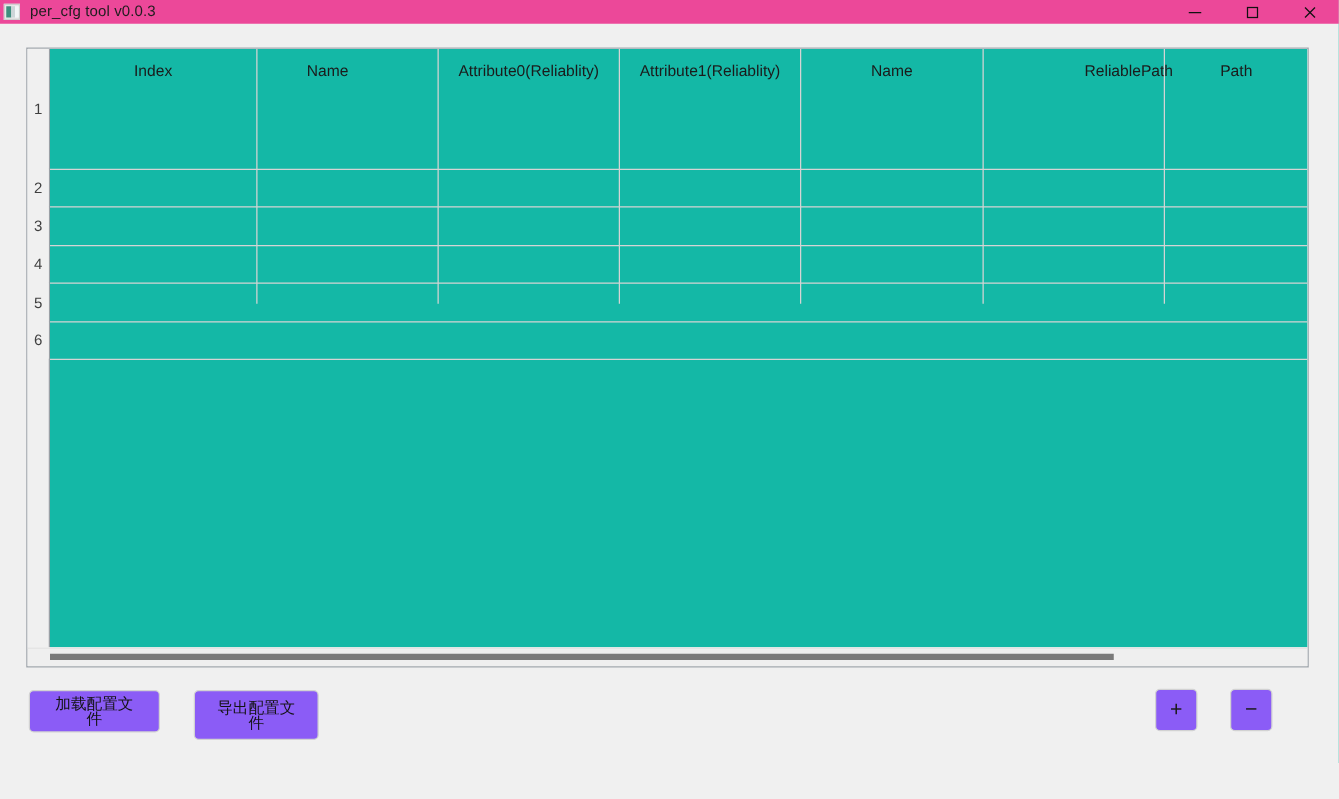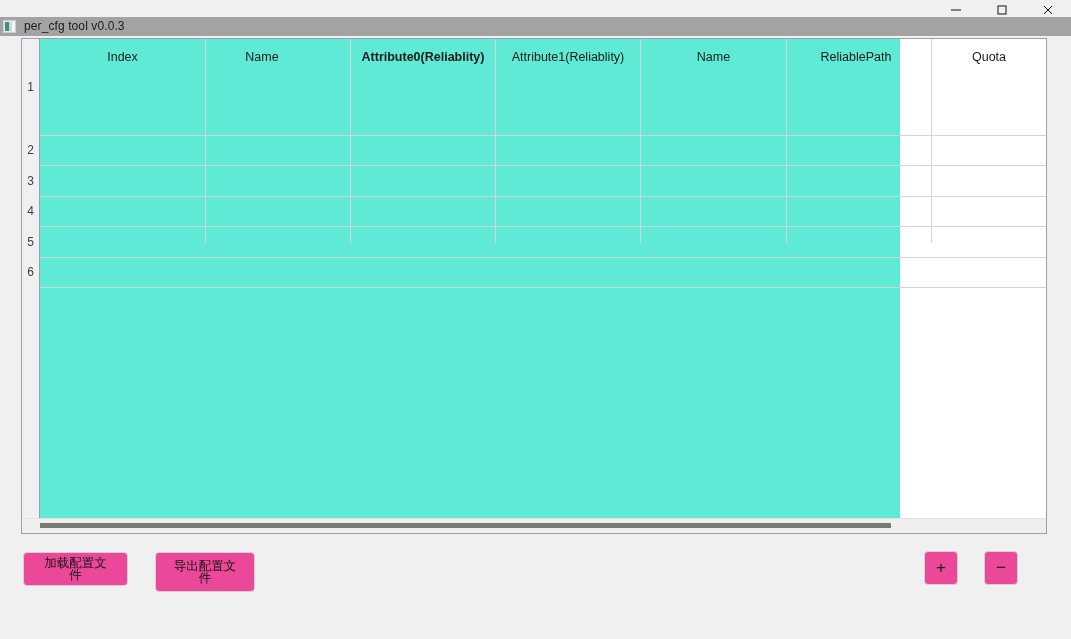--- a/index.html
+++ b/index.html
@@ -11,24 +11,24 @@
     height: 639px;
     background: #f0f0f0;
     font-family: "Liberation Sans", sans-serif;
     overflow: hidden;
     -webkit-font-smoothing: antialiased;
   }
 
   
   .titlebar {
     position: absolute;
-    top: 17px; left: 0;
+    top: 0; left: 0;
     width: 1071px;
     height: 19px;
-    background: #a3a3a3;
+    background: #ec4899;
     display: flex;
     align-items: center;
   }
   .app-icon {
     width: 13px;
     height: 13px;
     margin-left: 3px;
     margin-right: 8px;
     position: relative;
     background: #e8e8e8;
@@ -117,23 +117,23 @@
     font-size: 12px;
     color: #3f3f3f;
     background: #f0f0f0;
   }
 
   
   .grid {
     position: absolute;
     left: 18px;
     top: 0;
-    width: 860px;
+    width: 1032px;
     height: 479px;
-    background: #5eead4;
+    background: #14b8a6;
   }
   .hrow {
     position: absolute;
     left: 0;
     width: 1006px;
     height: 1px;
     background: #d4d4d4;
   }
   .vcol {
     position: absolute;
@@ -168,21 +168,21 @@
     left: 18px;
     top: 4px;
     width: 851px;
     height: 5px;
     background: #7a7a7a;
   }
 
   
   .btn {
     position: absolute;
-    background: #ec4899;
+    background: #8b5cf6;
     border: 1px solid #d2d2d2;
     border-radius: 4px;
     box-sizing: border-box;
     font-family: "Liberation Sans", sans-serif;
     font-size: 12.5px;
     color: #131313;
     display: flex;
     align-items: center;
     justify-content: center;
     padding: 16px;
@@ -246,25 +246,25 @@
       <div class="gutter-cell" style="top:126px;height:31px;">3</div>
       <div class="gutter-cell" style="top:157px;height:30px;">4</div>
       <div class="gutter-cell" style="top:187px;height:31px;">5</div>
       <div class="gutter-cell" style="top:218px;height:30px;">6</div>
     </div>
 
     <div class="grid">
 
       <div class="hdr-label" style="left:0px;width:165px;">Index</div>
       <div class="hdr-label" style="left:150px;width:144px;">Name</div>
-      <div class="hdr-label" style="left:311px;width:144px;font-weight:bold;">Attribute0(Reliablity)</div>
+      <div class="hdr-label" style="left:311px;width:144px;">Attribute0(Reliablity)</div>
       <div class="hdr-label" style="left:456px;width:144px;">Attribute1(Reliablity)</div>
       <div class="hdr-label" style="left:601px;width:145px;">Name</div>
-      <div class="hdr-label" style="left:744px;width:144px;">ReliablePath</div>
-      <div class="hdr-label" style="left:892px;width:114px;">Quota</div>
+      <div class="hdr-label" style="left:791px;width:144px;">ReliablePath</div>
+      <div class="hdr-label" style="left:892px;width:114px;">Path</div>
 
       <div class="vcol" style="left:165px;"></div>
       <div class="vcol" style="left:310px;"></div>
       <div class="vcol" style="left:455px;"></div>
       <div class="vcol" style="left:600px;"></div>
       <div class="vcol" style="left:746px;"></div>
       <div class="vcol" style="left:891px;"></div>
 
       <div class="hrow" style="top:96px;"></div>
       <div class="hrow" style="top:126px;"></div>

